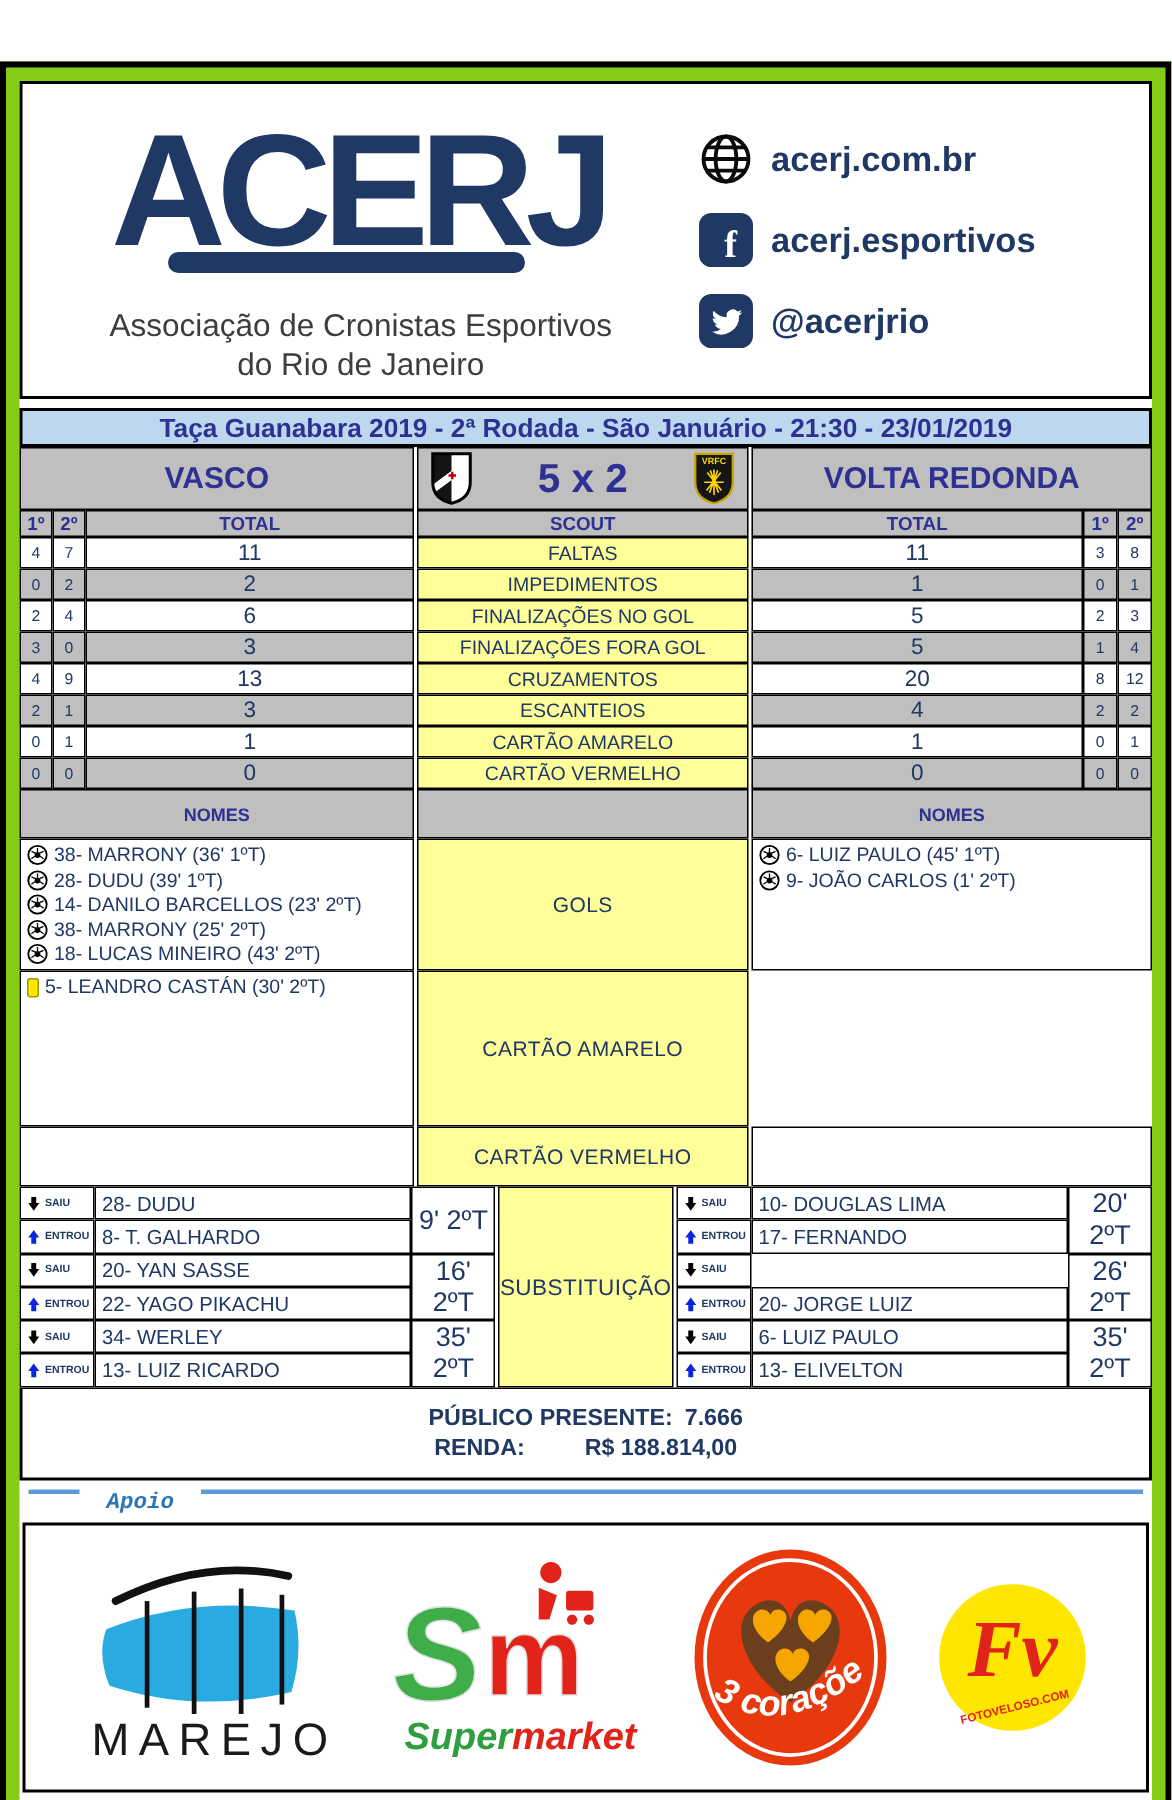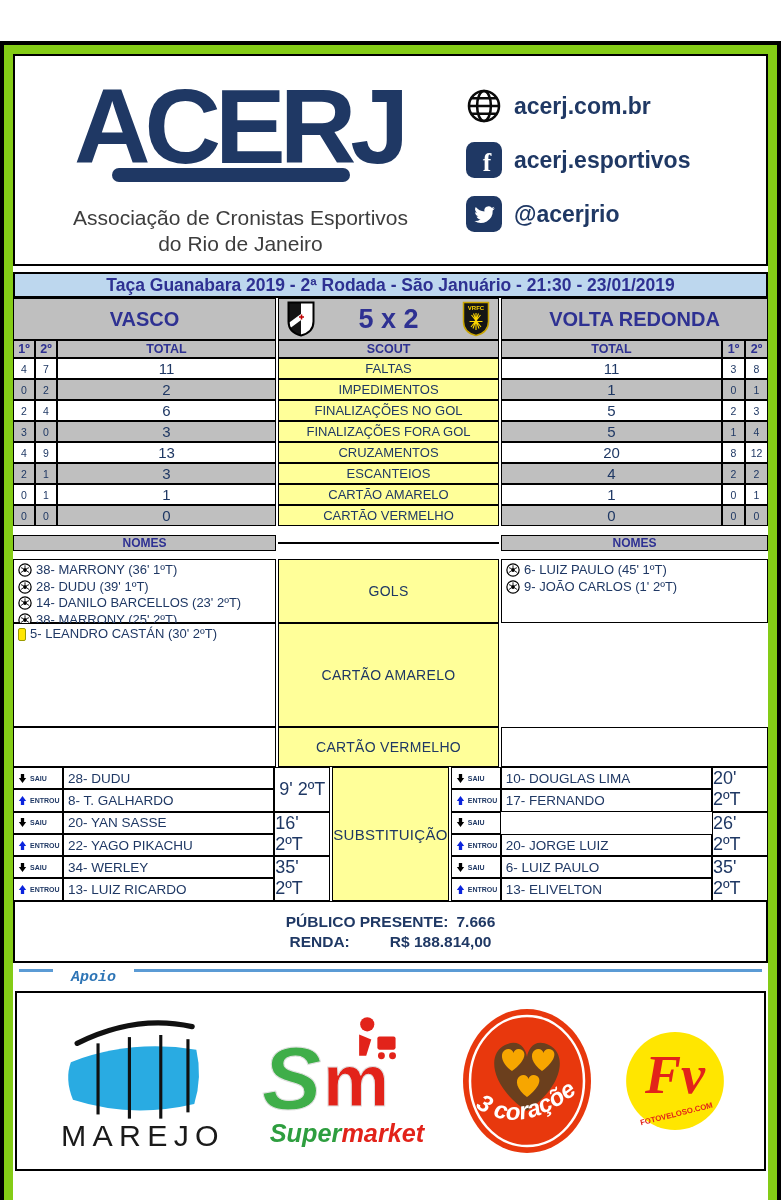--- a/index.html
+++ b/index.html
@@ -38,29 +38,29 @@
   .score-cell{justify-content:space-between;padding:2px 8px;}
   .score-text{color:#2e3192;font-weight:bold;font-size:27px;}
   .colhead{height:18px;}
   .colhead .cell{color:#2e3192;font-weight:bold;font-size:12.5px;}
   .sm{width:22px;font-size:10.5px;color:#1f3864;}
   .smr{width:23px;font-size:10.5px;color:#1f3864;}
   .tot{flex:1;}
   .stat-row{height:21px;}
   .stat-row .tot{font-size:15px;color:#1f3864;}
   .stat-row .scout-label{font-size:13px;color:#1f3864;}
-  .nomes-row{height:33px;align-items:center;}
+  .nomes-row{height:33px;}
   .nomes-row .cell{color:#2e3192;font-weight:bold;font-size:12px;}
   .names-cell{flex-direction:column;align-items:flex-start;justify-content:flex-start;padding:2px 4px;}
   .entry{display:flex;align-items:center;gap:4px;color:#1f3864;font-size:13px;line-height:16.5px;white-space:nowrap;}
   .sec-label{color:#1f3864;font-size:14px;letter-spacing:.3px;}
-  .h-gols{height:64px;}
+  .h-gols{height:88px;}
   .h-am{height:104px;}
   .h-vm{height:40px;}
-  .h-sub{height:134px;}
+  .h-sub{height:134px;text-align:center;}
   .yc{display:inline-block;width:8px;height:13px;background:#ffe600;border:1px solid #9a9a00;border-radius:2px;flex:0 0 auto;}
   
   .sub-table{display:grid;grid-template-columns:50px 1fr 56px;grid-auto-rows:22.3px;width:100%;}
   .sc{border:1px solid #000;display:flex;align-items:center;background:#fff;}
   .sub-dir{gap:2px;padding-left:3px;font-size:7px;font-weight:bold;color:#1f3864;}
   .sub-name{padding-left:4px;font-size:13.5px;color:#1f3864;white-space:nowrap;}
   .sub-time{grid-column:3;grid-row:span 2;justify-content:center;font-size:18px;color:#1f3864;}
   
   .att-box{border:2px solid #000;border-top-width:1px;height:62px;display:flex;flex-direction:column;justify-content:center;gap:0;background:#fff;}
   .att-line{display:flex;justify-content:center;gap:8px;color:#1f3864;font-weight:bold;font-size:15.5px;line-height:20px;}

